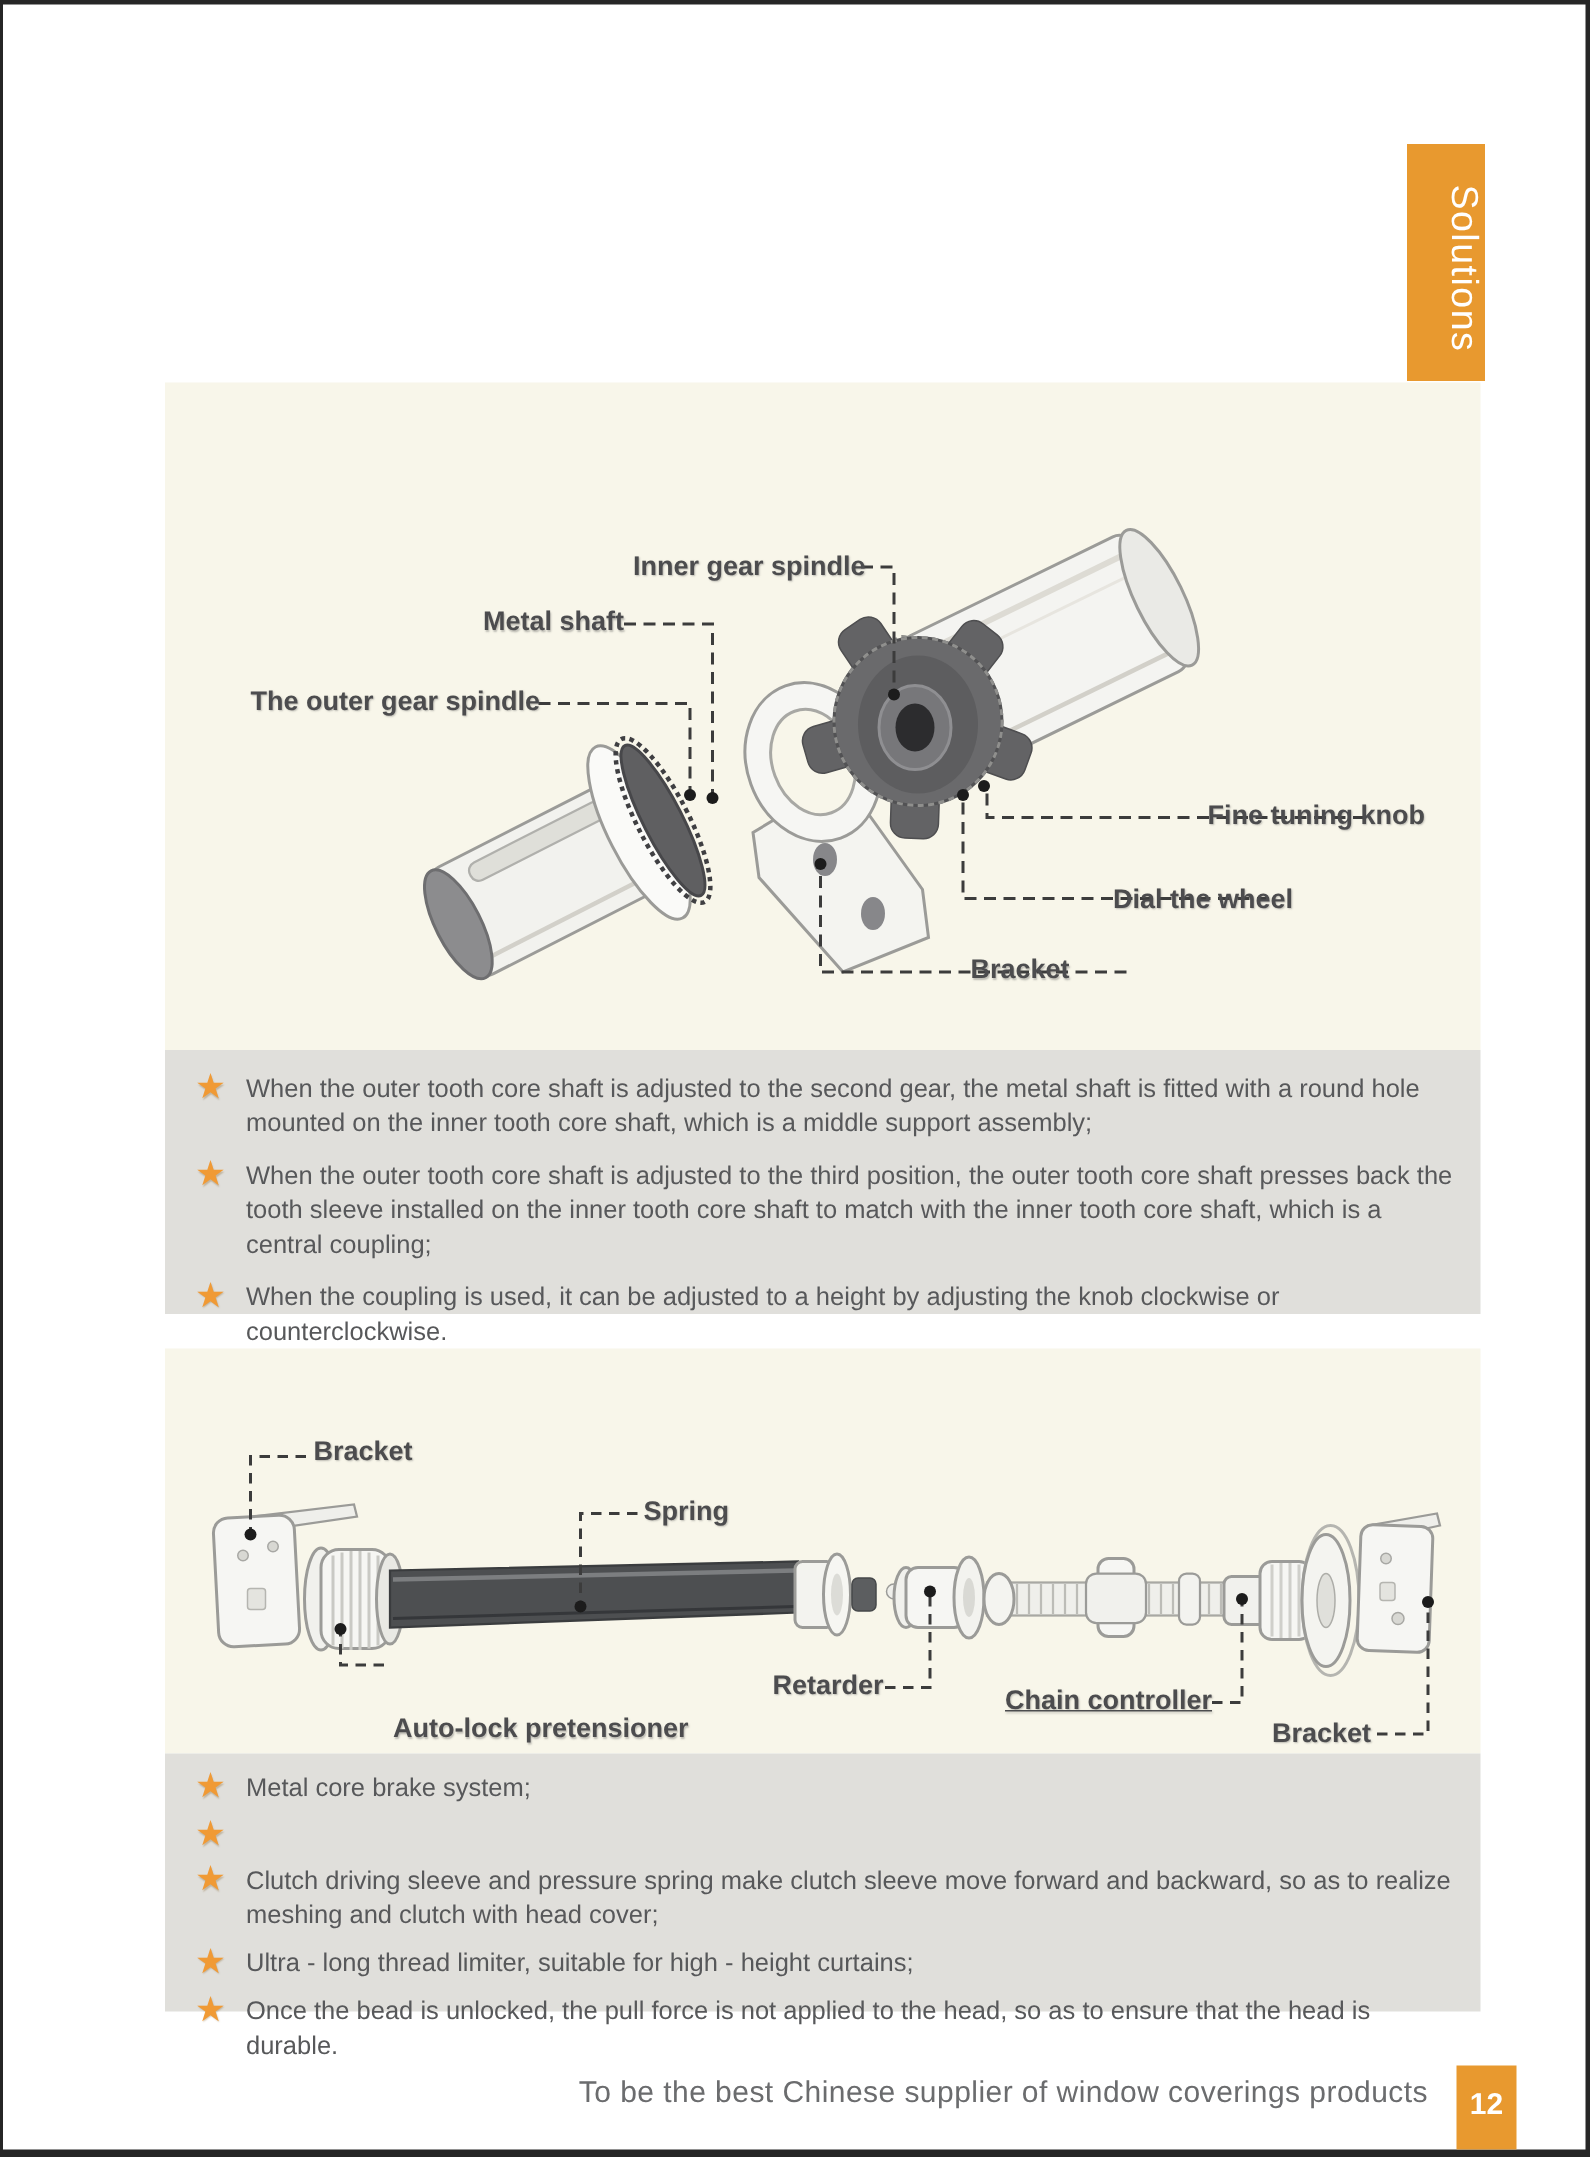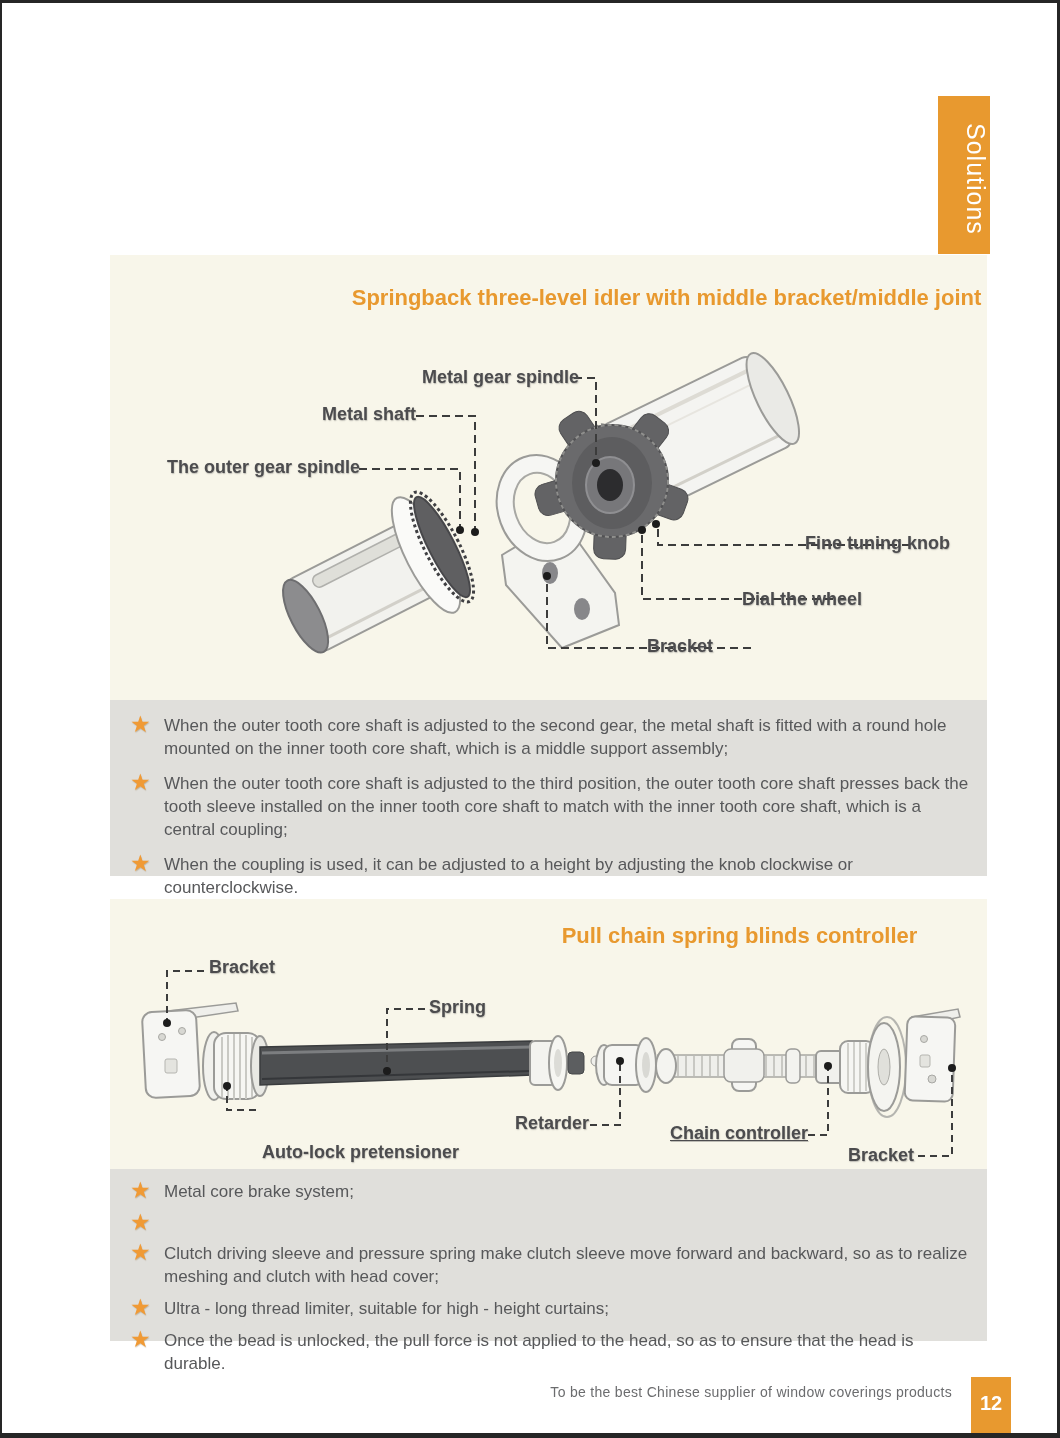--- a/index.html
+++ b/index.html
@@ -40,21 +40,21 @@
   .lb-retarder{left:405px;top:214px;}
   .lb-chain{left:560px;top:224px;text-decoration:underline;}
   .lb-bracketR{left:738px;top:246px;}
   .bullets{display:flex;flex-direction:column;box-sizing:border-box;margin:0;padding:0;list-style:none;}
   .gray1 .bullets{padding:14px 14px 0 20px;gap:12px;}
   .gray2 .bullets{padding:11px 14px 0 20px;gap:9px;}
   .bullet{display:flex;align-items:flex-start;}
   .star{color:#F09A35;font-size:23px;line-height:21px;width:34px;flex:0 0 34px;
         text-shadow:0.5px 1px 1px rgba(120,80,20,0.3);}
   .bullet-text{font-size:17px;line-height:23px;color:#57585A;margin:0;}
-  .footer-tagline{position:absolute;right:105px;top:1381px;font-size:14px;
+  .footer-tagline{position:absolute;right:105px;top:1381px;font-size:20px;
         letter-spacing:0.3px;color:#6B6C6E;}
   .page-num-box{position:absolute;left:969px;top:1374px;width:40px;height:62px;
         background:#E8992F;color:#fff;font-weight:bold;font-size:20px;
         text-align:center;padding-top:15px;box-sizing:border-box;}
 </style>
 </head>
 <body>
 
 <div class="page">
 
@@ -132,22 +132,21 @@
       <g fill="#1c1c1c">
         <circle cx="486" cy="208" r="4"></circle>
         <circle cx="365" cy="277" r="4"></circle>
         <circle cx="350" cy="275" r="4"></circle>
         <circle cx="546" cy="269" r="4"></circle>
         <circle cx="532" cy="275" r="4"></circle>
         <circle cx="437" cy="321" r="4"></circle>
       </g>
     </svg>
 
-    <div class="panel-title">Springback three-level idler with middle bracket/middle joint</div>
-    <div class="diagram-label lb-inner">Metal gear spindle</div>
+    <div class="diagram-label lb-inner">Inner gear spindle</div>
     <div class="diagram-label lb-metal">Metal shaft</div>
     <div class="diagram-label lb-outer">The outer gear spindle</div>
     <div class="diagram-label lb-fine">Fine tuning knob</div>
     <div class="diagram-label lb-dial">Dial the wheel</div>
     <div class="diagram-label lb-bracket1">Bracket</div>
   </div>
 
   <div class="panel panel-gray gray1">
     <ul class="bullets">
       <li class="bullet">
@@ -241,21 +240,20 @@
       <g fill="#1c1c1c">
         <circle cx="57" cy="124" r="4"></circle>
         <circle cx="277" cy="172" r="4"></circle>
         <circle cx="117" cy="187" r="4"></circle>
         <circle cx="510" cy="162" r="4"></circle>
         <circle cx="718" cy="167" r="4"></circle>
         <circle cx="842" cy="169" r="4"></circle>
       </g>
     </svg>
 
-    <div class="panel-title">Pull chain spring blinds controller</div>
     <div class="diagram-label lb-bracketL">Bracket</div>
     <div class="diagram-label lb-spring">Spring</div>
     <div class="diagram-label lb-autolock">Auto-lock pretensioner</div>
     <div class="diagram-label lb-retarder">Retarder</div>
     <div class="diagram-label lb-chain">Chain controller</div>
     <div class="diagram-label lb-bracketR">Bracket</div>
   </div>
 
   <div class="panel panel-gray gray2">
     <ul class="bullets">

